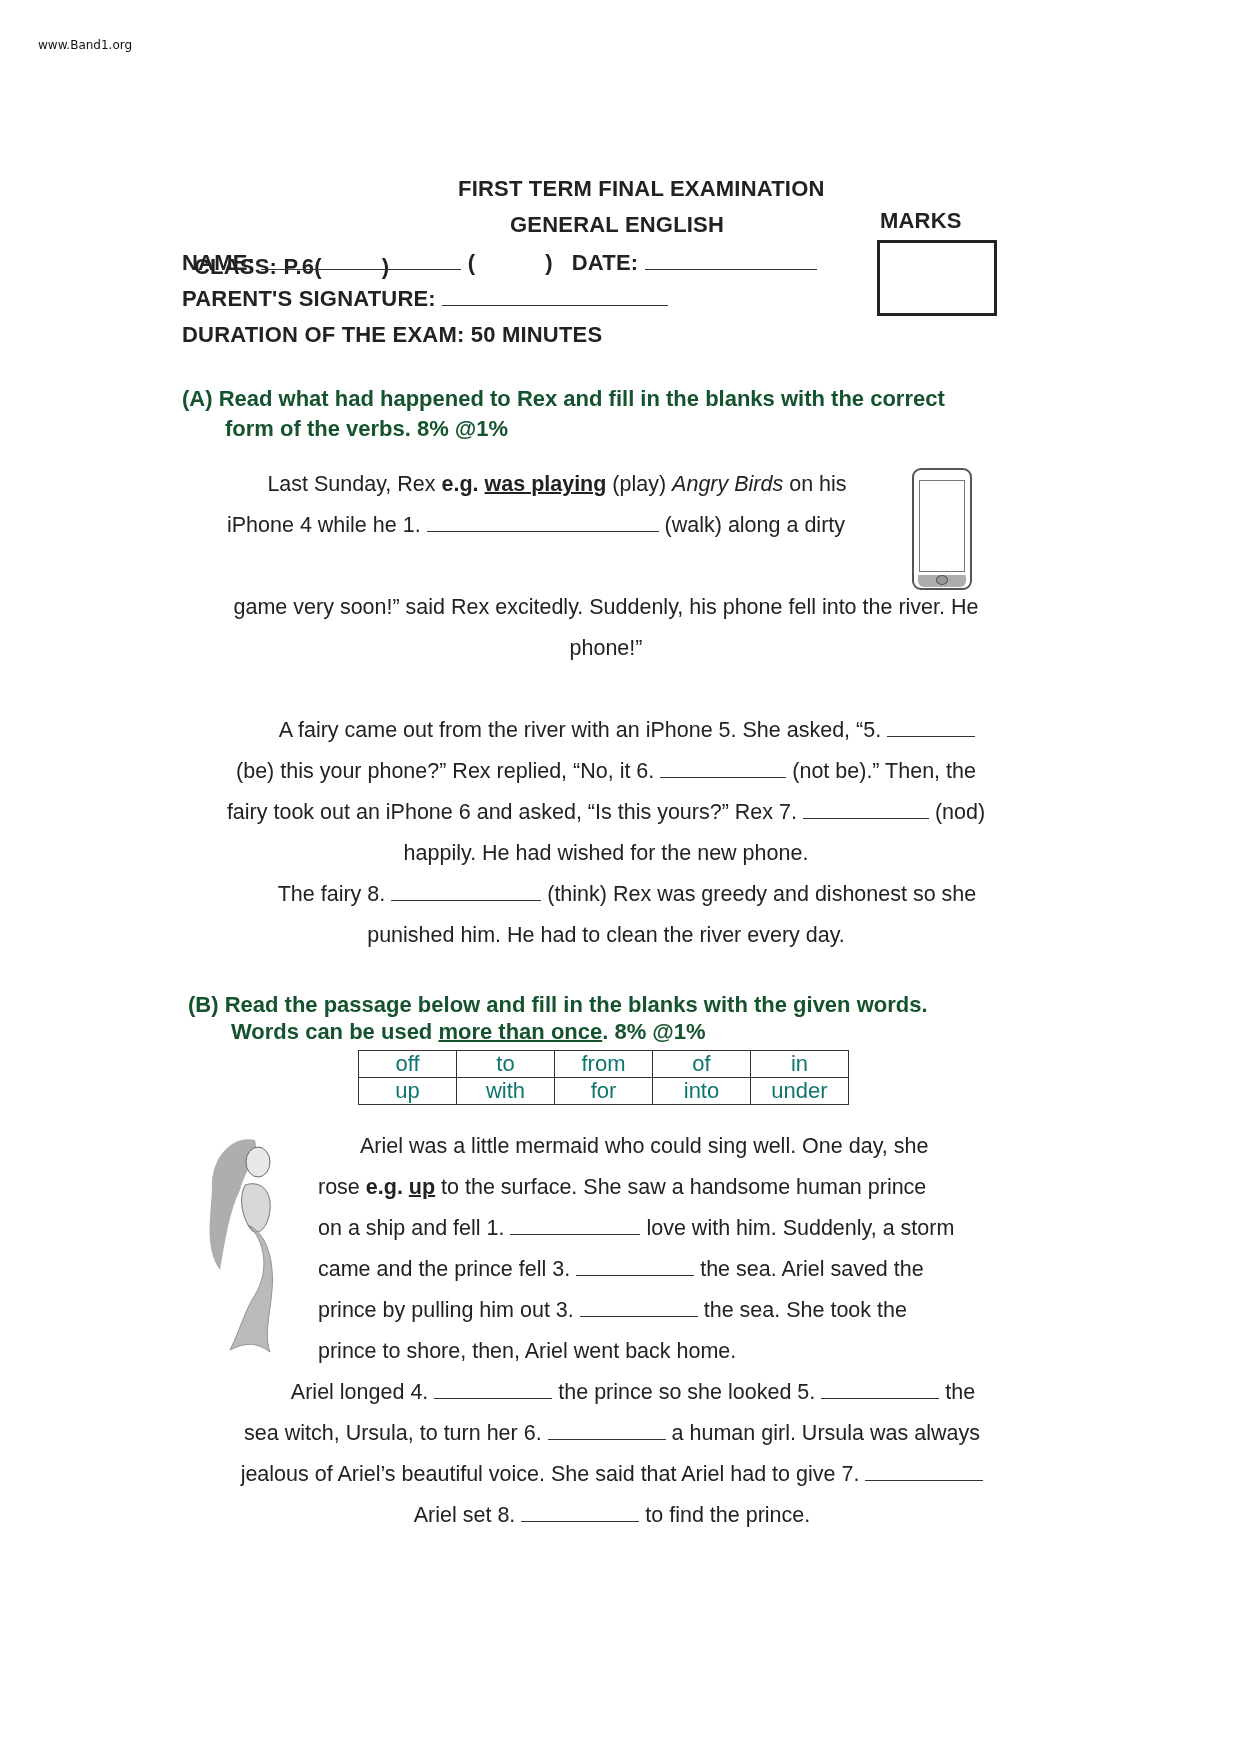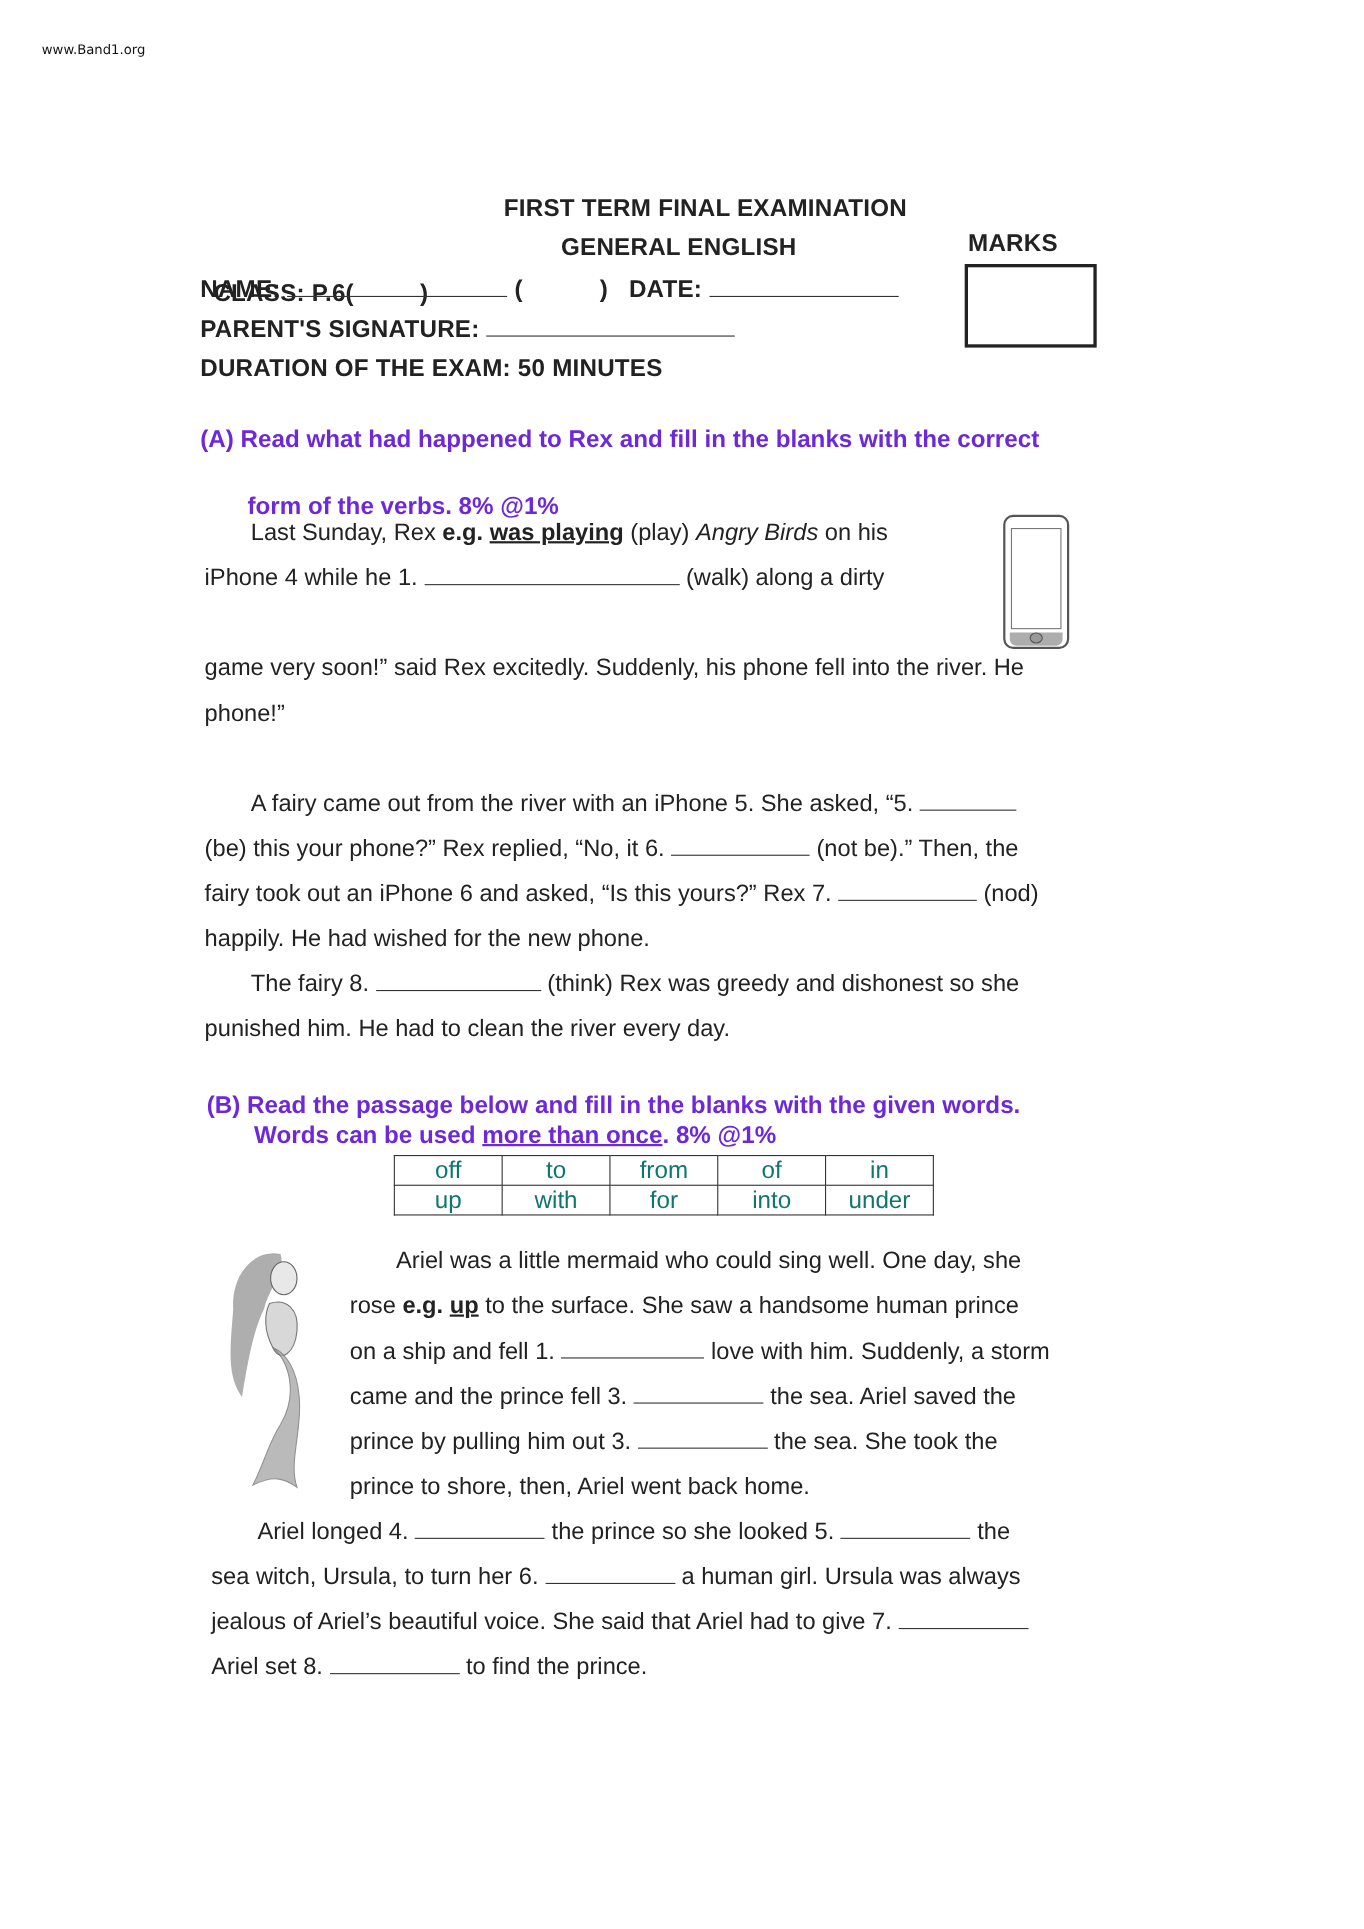--- a/index.html
+++ b/index.html
@@ -8,22 +8,22 @@
       font-family: "Liberation Sans", sans-serif; color: #1a1a1a;
     }
     .watermark {
       position: absolute; left: 38px; top: 38px; font-size: 12px;
       font-family: "DejaVu Sans", sans-serif; color: #111;
     }
     .page { position: absolute; left: 0; top: 0; width: 1240px; }
     .hdr { position: absolute; font-size: 22px; font-weight: bold; color: #222; letter-spacing: 0.2px; }
     .blank { display: inline-block; border-bottom: 1.6px solid #333; vertical-align: baseline; height: 1px; }
     .marks-box { position: absolute; left: 877px; top: 240px; width: 114px; height: 70px; border: 3px solid #222; }
-    .sec-title { position: absolute; font-size: 22px; font-weight: bold; color: #6d28d9; line-height: 30px; }
-    .para { position: absolute; font-size: 21.5px; line-height: 41px; color: #222; }
+    .sec-title { position: absolute; font-size: 22px; font-weight: bold; color: #14532d; line-height: 30px; }
+    .para { position: absolute; font-size: 21.5px; line-height: 41px; color: #222; text-align: center; }
     .indent { display: inline-block; width: 42px; }
     .u { text-decoration: underline; text-decoration-thickness: 2px; }
     .b { font-weight: bold; }
     .i { font-style: italic; }
     .just { text-align: justify; }
     .phone {
       position: absolute; left: 912px; top: 468px; width: 56px; height: 118px;
       border: 2px solid #555; border-radius: 9px; background: #fff;
     }
     .phone .screen { position: absolute; left: 5px; top: 10px; right: 5px; bottom: 16px; border: 1px solid #777; }
@@ -66,21 +66,21 @@
 
   <div class="hdr" style="left:182px; top:286px;">
     <span>PARENT'S SIGNATURE:</span>
     <span class="blank" style="width:226px;"></span>
   </div>
 
   <div class="hdr" style="left:182px; top:322px;">DURATION OF THE EXAM: 50 MINUTES</div>
 
   <div class="sec-title" style="left:182px; top:384px;">
     <div>(A) Read what had happened to Rex and fill in the blanks with the correct</div>
-    <div style="padding-left:43px;margin-top:31px;">form of the verbs. 8% @1%</div>
+    <div style="padding-left:43px;">form of the verbs. 8% @1%</div>
   </div>
 
   <div class="phone">
     <div class="screen"></div>
     <div class="bar"></div>
     <div class="btn"></div>
   </div>
 
   <div class="para" style="left:186px; top:464px; width:700px;">
     <div><span class="indent"></span><span>Last Sunday, Rex </span><span class="b">e.g.</span> <span class="b u">was playing</span><span> (play) </span><span class="i">Angry Birds</span><span> on his</span></div>

